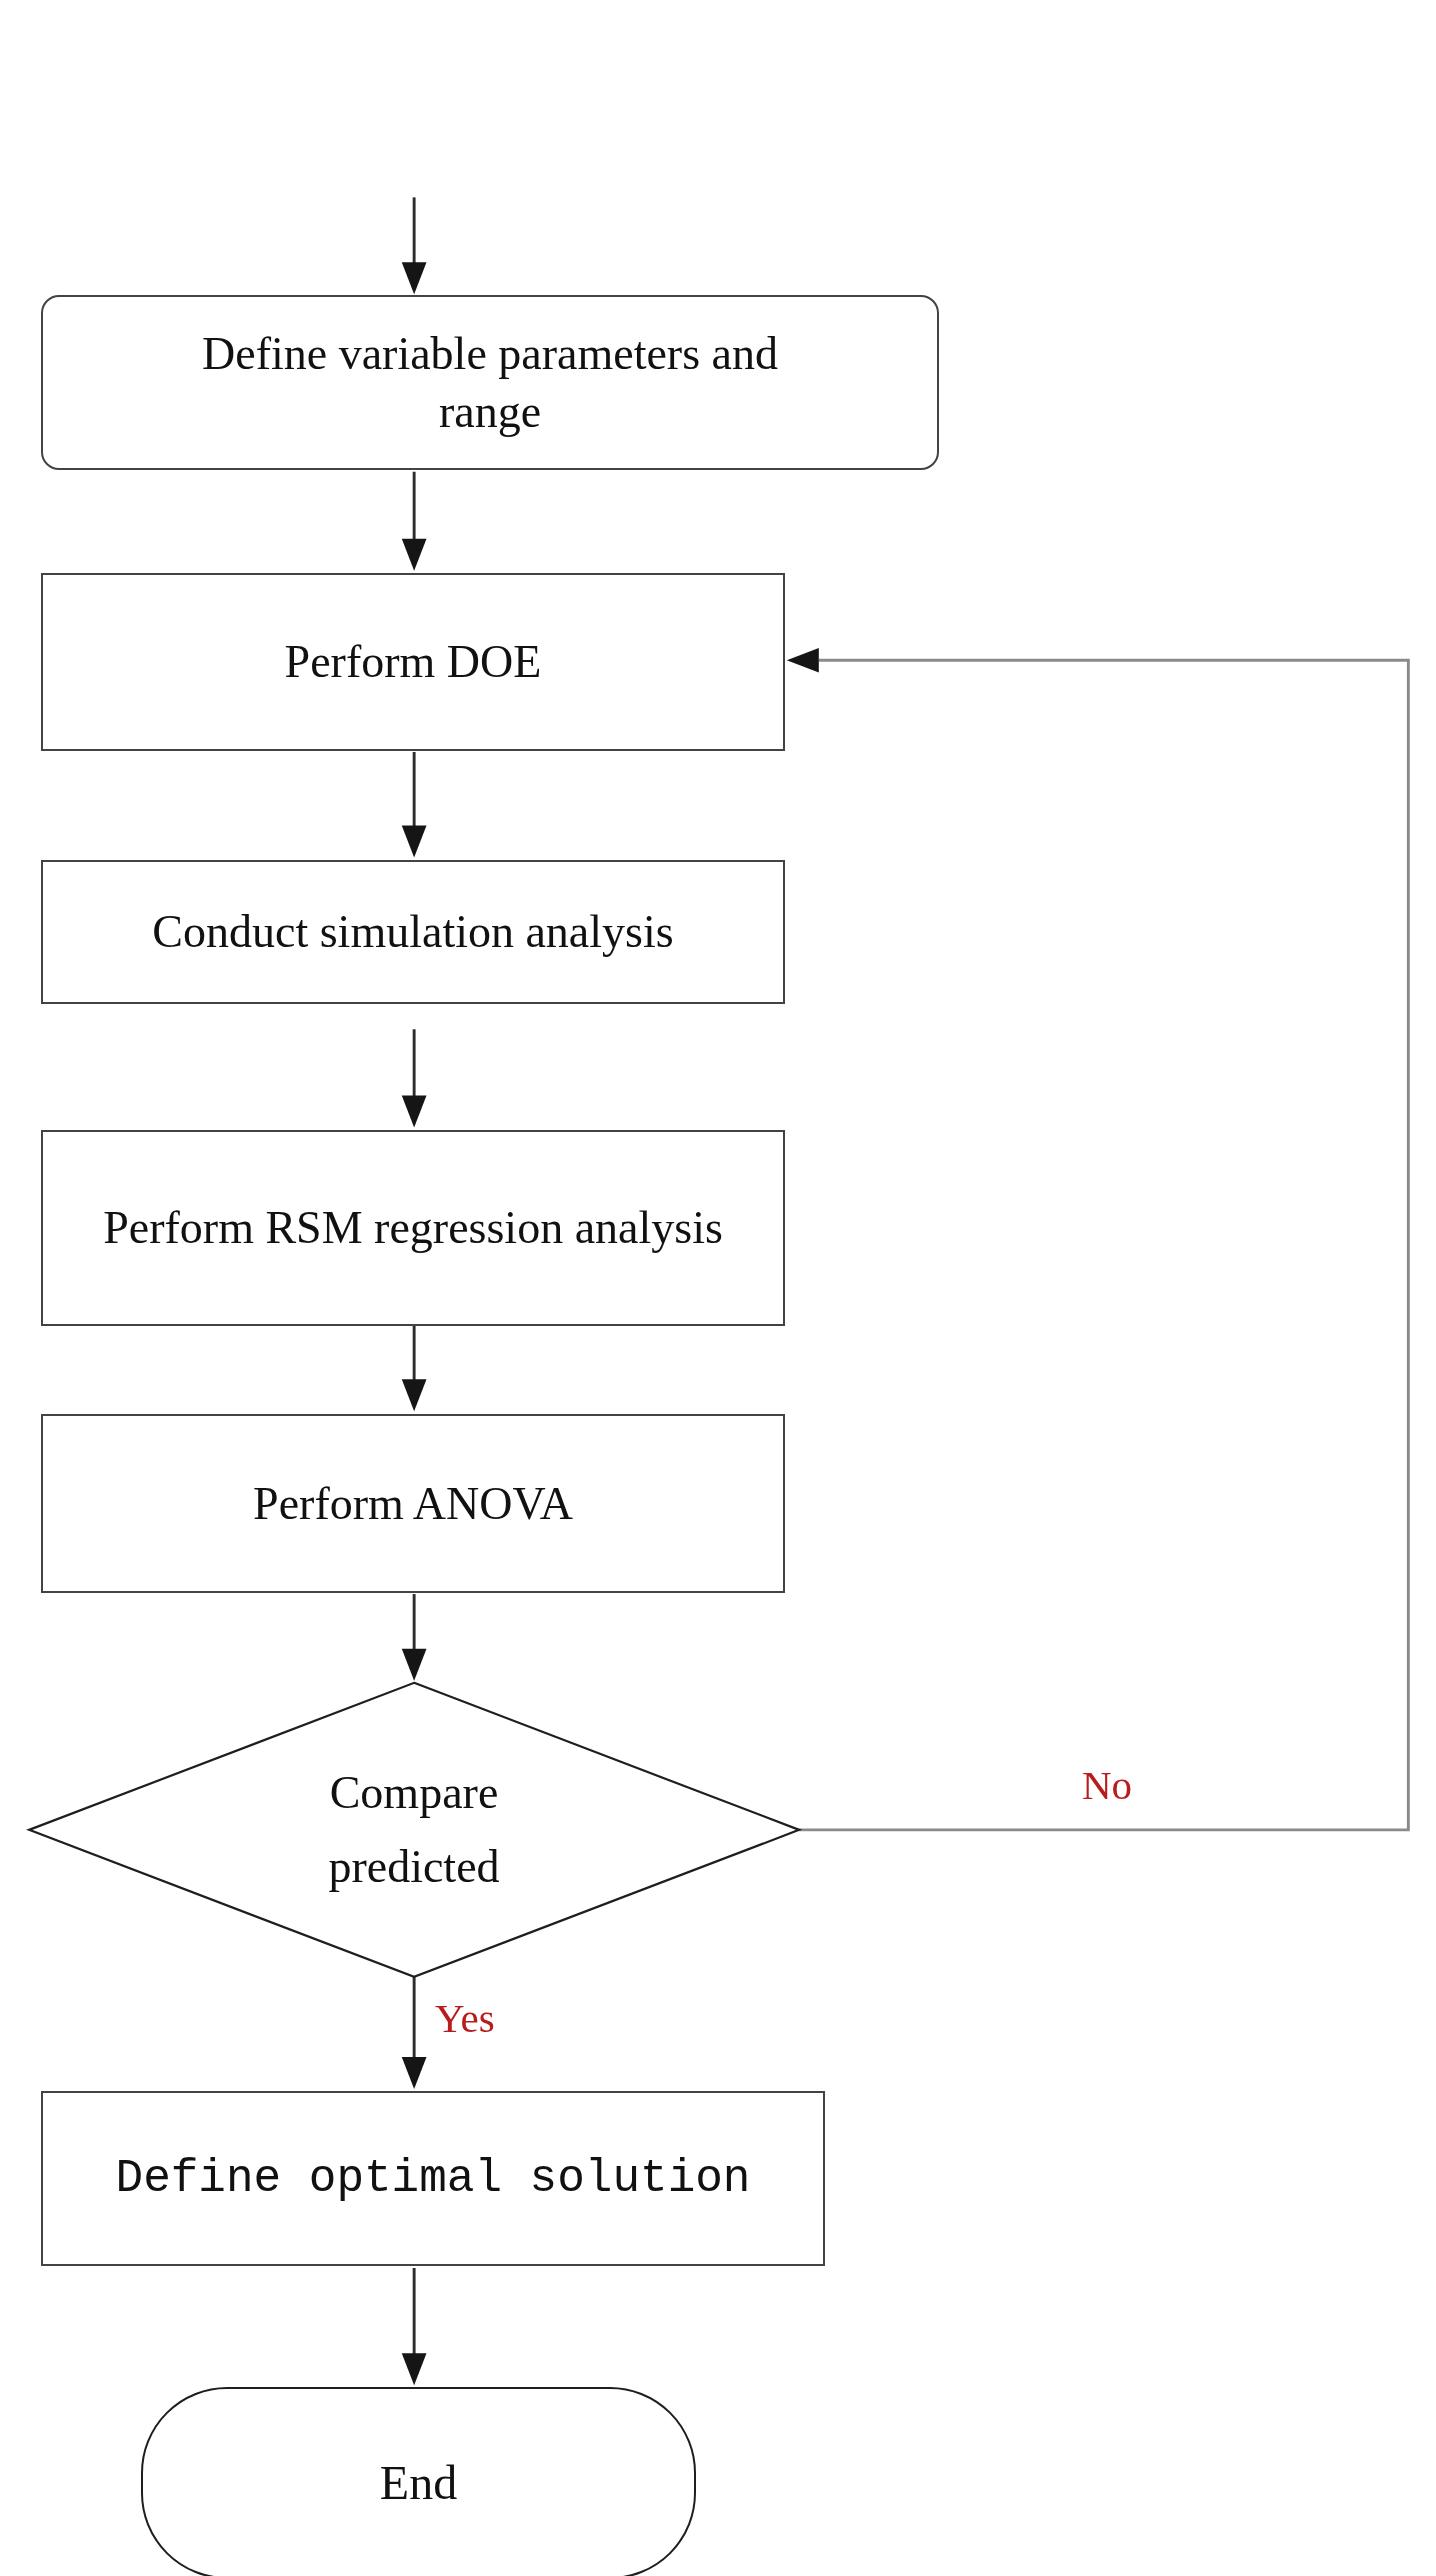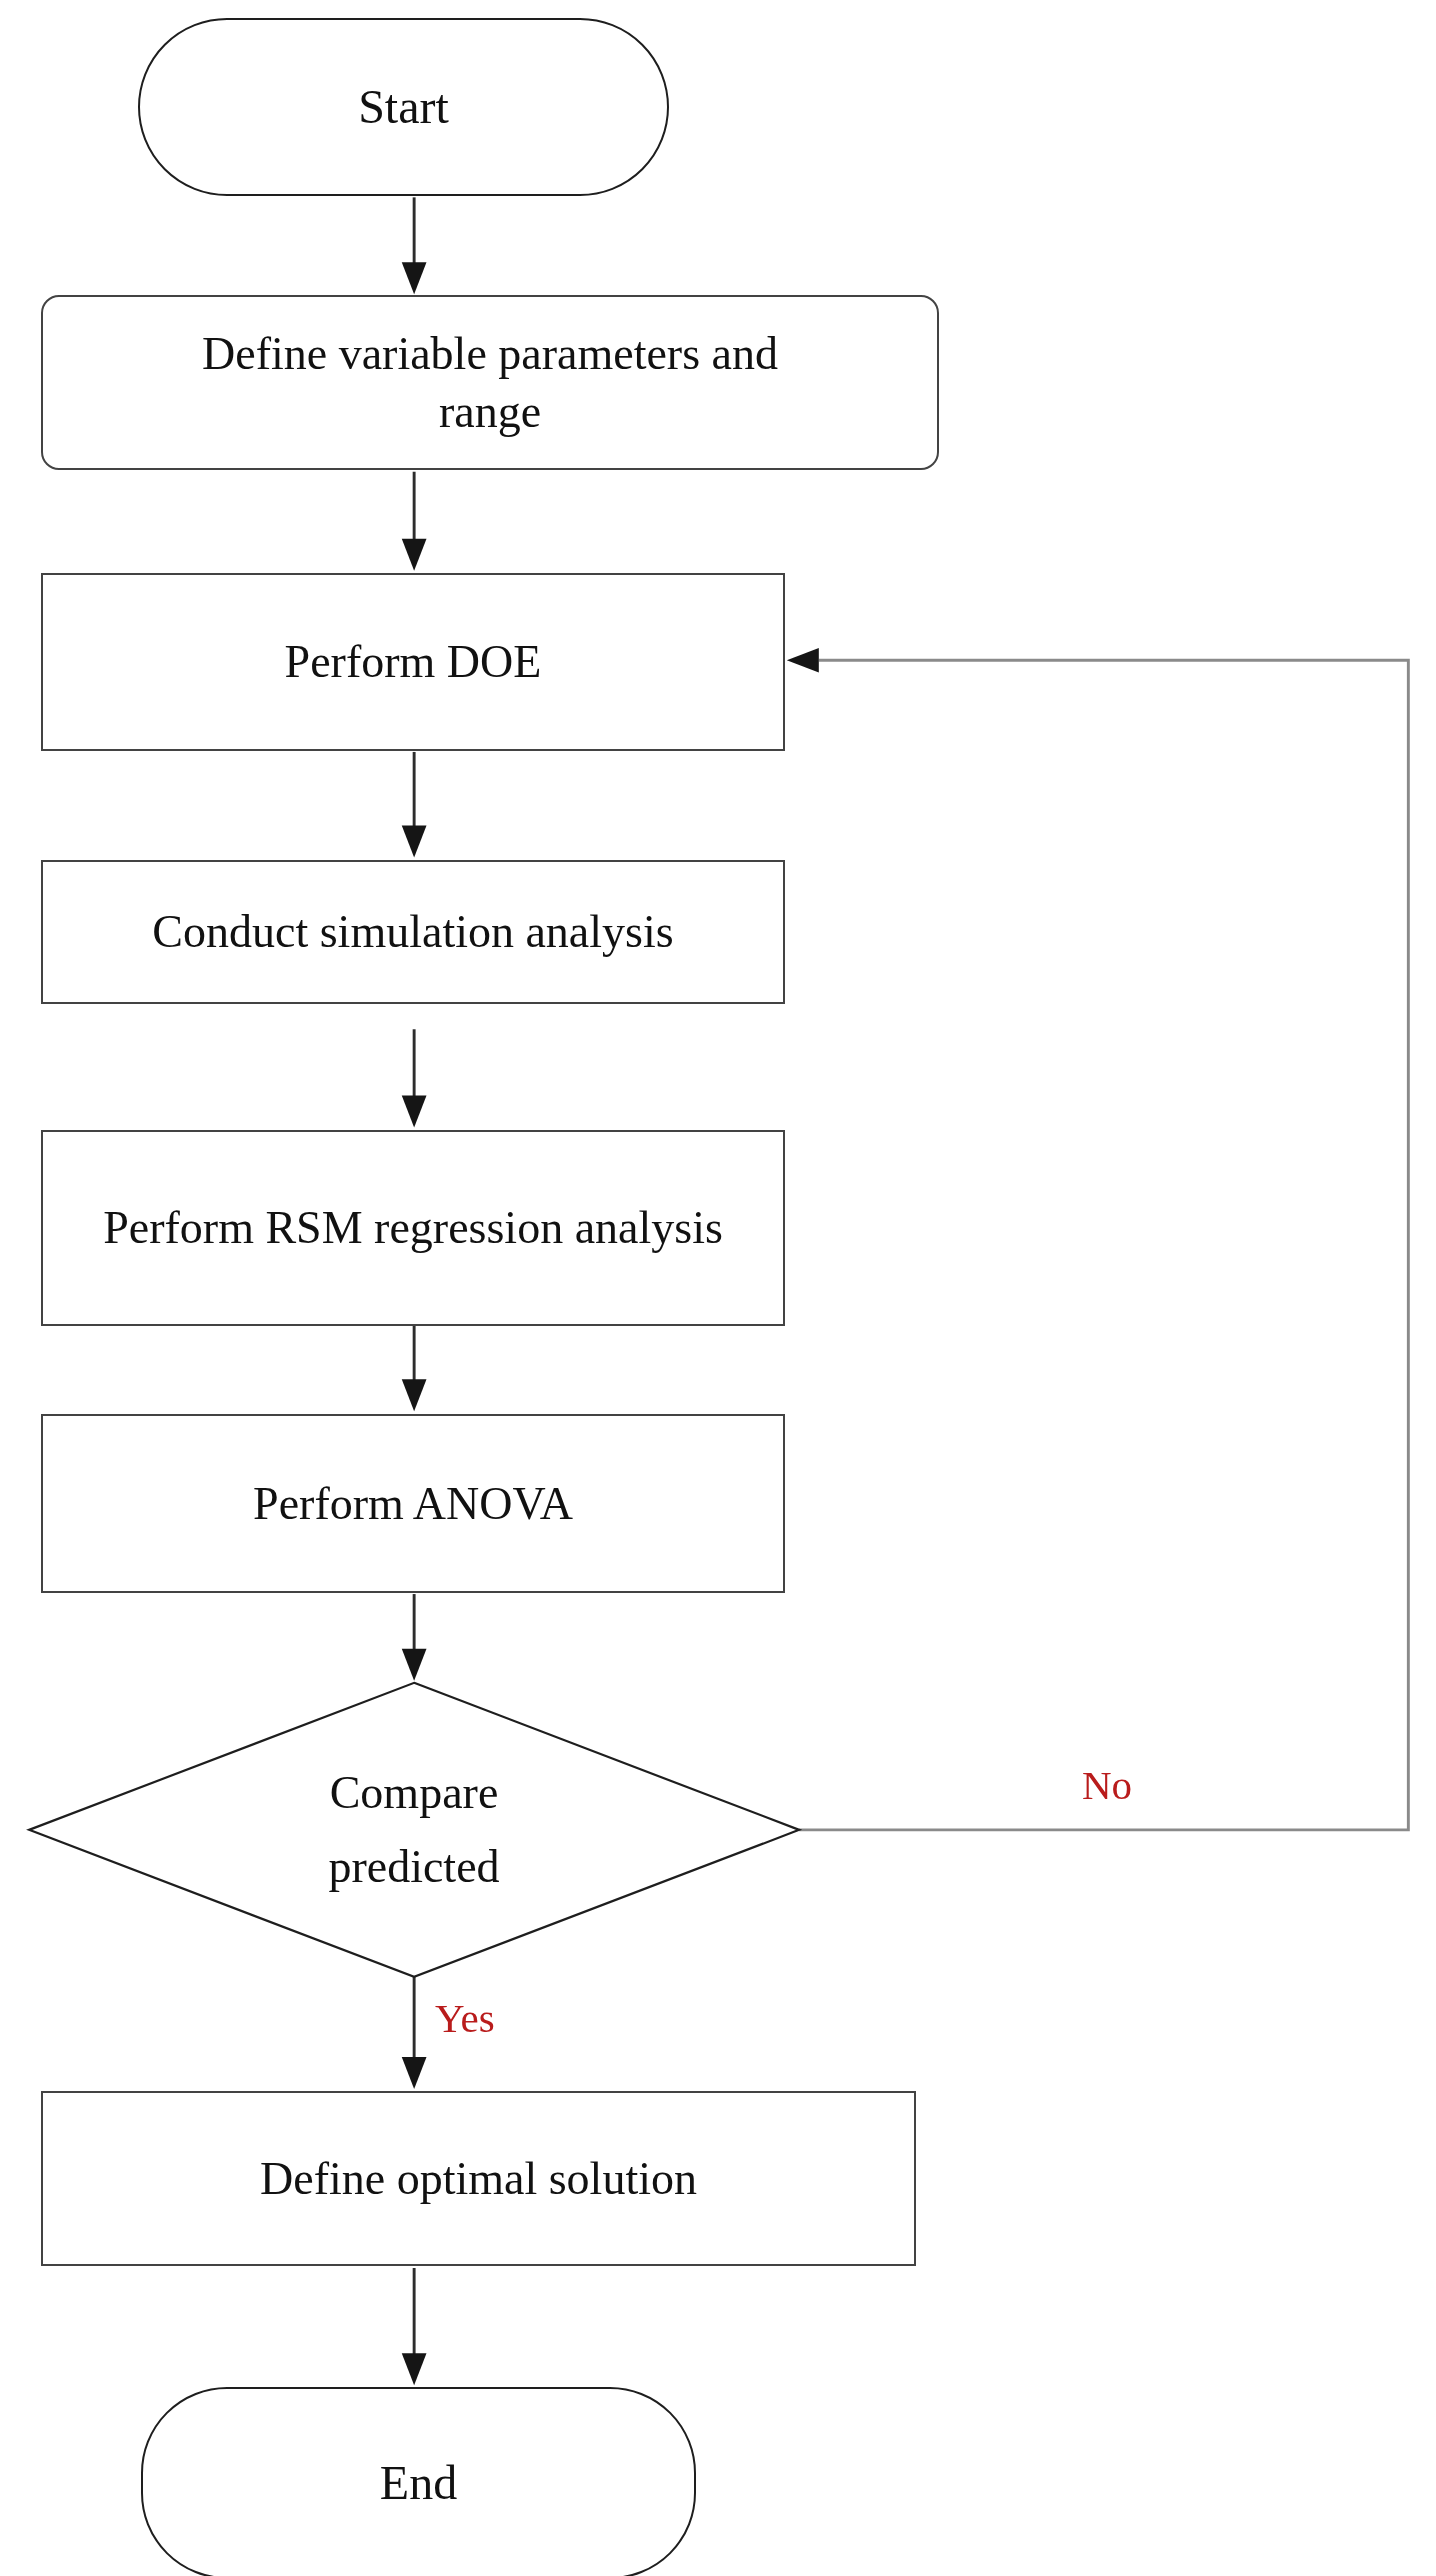--- a/index.html
+++ b/index.html
@@ -97,23 +97,20 @@
 
     <line x1="569" y1="3116" x2="569" y2="3235" stroke="#2d2d2d" stroke-width="4"></line>
     <polygon points="569,3277 552,3233 586,3233" fill="#151515"></polygon>
 
     <polyline points="1098,2514 1935,2514 1935,907 1125,907" fill="none" stroke="#8a8a8a" stroke-width="4"></polyline>
     <polygon points="1081,907 1125,890 1125,924" fill="#151515"></polygon>
 
     <polygon points="569,2312 1098,2514 569,2716 40,2514" fill="#ffffff" stroke="#1e1e1e" stroke-width="3"></polygon>
   </svg>
 
-  <div class="node terminator start-shape" style="left:138px; top:18px; width:531px; height:178px;">
-    <span class="node-line">Start</span>
-  </div>
 
   <div class="node process" style="left:41px; top:295px; width:898px; height:175px;border-radius:18px;">
     <span class="node-line">Define variable parameters and</span>
     <span class="node-line">range</span>
   </div>
 
   <div class="node process" style="left:41px; top:573px; width:744px; height:178px;">
     <span class="node-line">Perform DOE</span>
   </div>
 
@@ -127,21 +124,21 @@
 
   <div class="node process" style="left:41px; top:1414px; width:744px; height:179px;">
     <span class="node-line">Perform ANOVA</span>
   </div>
 
   <div class="decision-label" style="left:29px; top:1683px; width:770px; height:294px;">
     <span class="node-line">Compare</span>
     <span class="node-line">predicted</span>
   </div>
 
-  <div class="node process" style="left:41px; top:2091px; width:875px; height:175px;">
+  <div class="node process" style="left:41px; top:2091px; width:784px; height:175px;font-family:Liberation Mono, monospace;">
     <span class="node-line">Define optimal solution</span>
   </div>
 
   <div class="node terminator end-shape" style="left:141px; top:2387px; width:555px; height:192px;">
     <span class="node-line">End</span>
   </div>
 
   <div class="edge-label" style="left:435px; top:1996px;">Yes</div>
 
   <div class="edge-label" style="left:1082px; top:1763px;">No</div>

